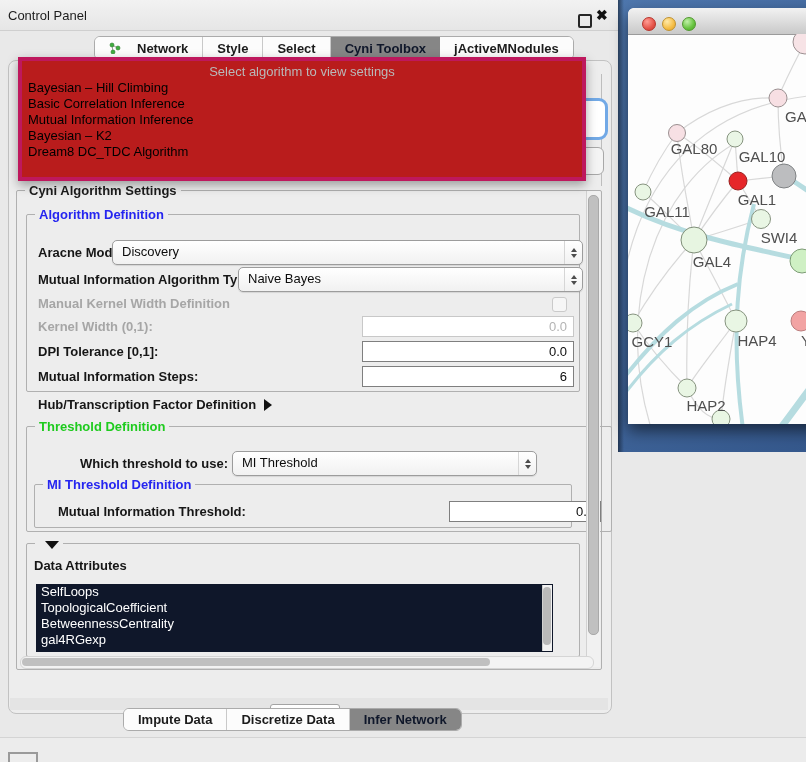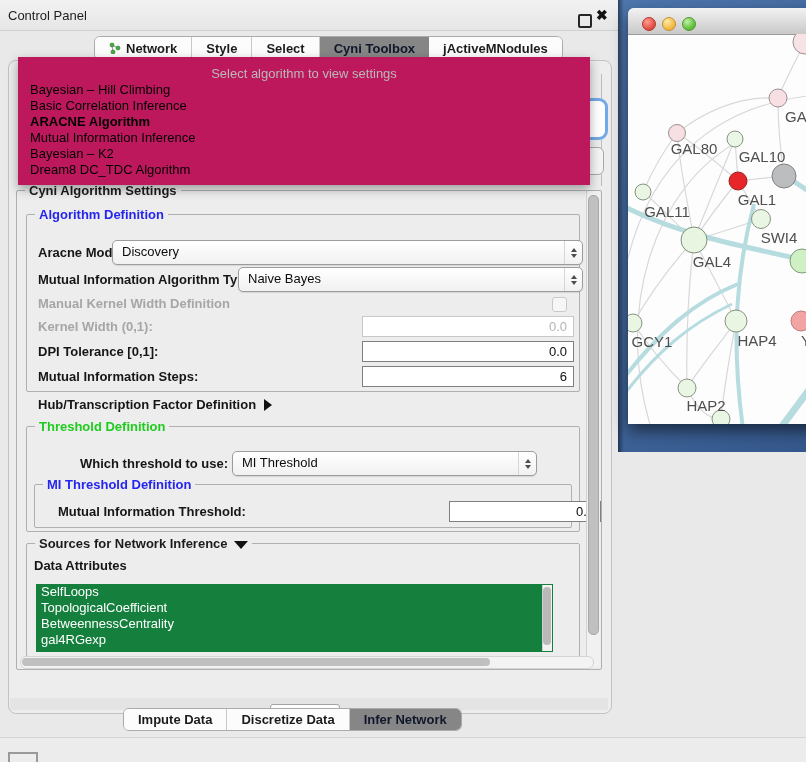--- a/index.html
+++ b/index.html
@@ -9,67 +9,67 @@
   
   #control-panel{left:0;top:0;width:618px;height:762px;background:#e9e9e9;}
   #cp-titlebar{left:0;top:0;width:618px;height:30px;border-bottom:1px solid #cfcfcf;
                background:linear-gradient(#f2f2f2,#e6e6e6);}
   #cp-title{left:8px;top:8px;font-size:13px;color:#1c1c1c;}
   #cp-float{left:578px;top:14px;width:10px;height:10px;border:2px solid #262626;border-radius:2px;}
   #cp-close{left:596px;top:7px;font-size:14px;font-weight:bold;color:#111;}
   
   #top-tabs{left:94px;top:36px;height:22px;display:flex;background:#fcfcfc;border:1px solid #ababab;
             border-radius:6px;overflow:hidden;align-items:stretch;}
-  .tab{font-size:13px;font-weight:600;color:#1c1c1c;padding:0 14px;display:flex;align-items:center;gap:5px;
+  .tab{font-size:13px;font-weight:600;color:#1c1c1c;padding:0 14px;display:flex;align-items:center;gap:16px;
        border-right:1px solid #c9c9c9;background:#fcfcfc;}
   .tab:last-child{border-right:none;}
   .tab.active{background:#868686;color:#0f172a;border-right:none;}
   
   #cp-body{left:8px;top:60px;width:602px;height:652px;background:#ededed;border:1px solid #c2c2c2;border-radius:8px;}
   
   .frag{z-index:2;}
   #frag-focusring{left:560px;top:98px;width:42px;height:36px;border:3px solid #72a9e6;border-radius:9px;background:#fff;}
   #frag-box{left:556px;top:147px;width:46px;height:26px;border:1px solid #a8a8a8;border-radius:6px;background:#f4f4f4;}
   #frag-vline{left:601px;top:74px;width:1px;height:112px;background:#bdbdbd;}
   
-  #algo-popup{left:18px;top:57px;width:560px;height:116px;background:#be185d;border:6px solid #be185d;
+  #algo-popup{left:18px;top:57px;width:560px;height:116px;background:#b91c1c;border:4px solid #be185d;
               box-shadow:0 4px 10px rgba(0,0,0,.35);z-index:50;}
   #algo-header{left:0;top:3px;width:560px;text-align:center;font-size:13px;color:#b9b9b9;position:absolute;}
   #algo-items{position:absolute;left:6px;top:19px;right:6px;}
   .algo-item{font-size:13px;height:16px;line-height:16px;color:#000;white-space:nowrap;}
   .algo-item.sel{font-weight:bold;}
   
   .groupbox{border:1px solid #b0b0b0;border-radius:2px;}
   .grouptitle{position:absolute;top:-8px;left:8px;background:#ededed;padding:0 4px;font-size:13px;font-weight:600;color:#1c1c1c;white-space:nowrap;}
   .grouptitle.blue{color:#2525f0;}
   .grouptitle.green{color:#1ecb1e;}
   #settings-group{left:16px;top:190px;width:584px;height:478px;}
   #algodef-group{left:26px;top:214px;width:552px;height:176px;}
-  #threshold-group{left:26px;top:426px;width:552px;height:104px;}
+  #threshold-group{left:26px;top:426px;width:552px;height:104px;padding-left:32px;}
   #mithr-group{left:34px;top:484px;width:536px;height:42px;}
   #sources-group{left:26px;top:543px;width:552px;height:112px;}
   .lbl{position:absolute;font-size:13px;font-weight:600;color:#161616;white-space:nowrap;}
   .lbl.dis{color:#a6a6a6;}
   .combo{position:absolute;height:23px;background:linear-gradient(#ffffff,#f1f1f1);border:1px solid #9c9c9c;
          border-radius:5px;font-size:13px;line-height:22px;padding-left:9px;color:#0c0c0c;
          box-shadow:0 1px 1px rgba(0,0,0,.1);}
   .combo .arrows{position:absolute;right:0;top:0;bottom:0;width:17px;border-left:1px solid #d6d6d6;
                  display:flex;flex-direction:column;align-items:center;justify-content:center;gap:2px;}
   .tri-up{width:0;height:0;border-left:3.5px solid transparent;border-right:3.5px solid transparent;border-bottom:4.5px solid #4c4c4c;}
   .tri-dn{width:0;height:0;border-left:3.5px solid transparent;border-right:3.5px solid transparent;border-top:4.5px solid #4c4c4c;}
   .field{position:absolute;height:19px;background:#fff;border:1px solid #7f7f7f;font-size:13px;line-height:19px;
          text-align:right;padding-right:6px;color:#0c0c0c;}
   .field.dis{border-color:#c8c8c8;color:#b4b4b4;}
   #kernel-checkbox{left:552px;top:297px;width:13px;height:13px;border:1px solid #cacaca;border-radius:3px;background:#f6f6f6;}
   #hub-label{left:38px;top:397px;}
   .tri-right{display:inline-block;width:0;height:0;border-top:6px solid transparent;border-bottom:6px solid transparent;
              border-left:8px solid #111;margin-left:8px;vertical-align:-2px;}
   .tri-down-lg{display:inline-block;width:0;height:0;border-left:7px solid transparent;border-right:7px solid transparent;
              border-top:8px solid #111;margin-left:6px;vertical-align:-1px;}
-  #attr-box{left:36px;top:584px;width:517px;height:68px;background:#15803d;overflow:hidden;}
+  #attr-box{left:36px;top:584px;width:517px;height:68px;background:#0f172a;overflow:hidden;}
   .attr-item{font-size:13px;height:16px;line-height:16px;color:#fff;padding-left:5px;white-space:nowrap;}
   #attr-scroll{left:542px;top:585px;width:9px;height:66px;background:#f2f2f2;border-left:1px solid #d0d0d0;}
   #attr-thumb{left:543px;top:587px;width:8px;height:58px;background:#b9b9b9;border-radius:4px;}
   
   #set-vtrack{left:586px;top:191px;width:13px;height:476px;background:#f1f1f1;border-left:1px solid #d2d2d2;}
   #set-vthumb{left:588px;top:195px;width:9px;height:438px;background:#c0c0c0;border:1px solid #a9a9a9;border-radius:5px;}
   #set-htrack{left:20px;top:656px;width:572px;height:11px;background:#f3f3f3;border:1px solid #d5d5d5;border-radius:6px;}
   #set-hthumb{left:22px;top:658px;width:468px;height:8px;background:#c0c0c0;border-radius:4px;}
   
   #apply-btn{left:270px;top:676px;width:68px;height:20px;background:linear-gradient(#ffffff,#ededed);
@@ -135,21 +135,20 @@
 
   <div id="frag-vline" class="abs frag"></div>
   <div id="frag-focusring" class="abs frag"></div>
   <div id="frag-box" class="abs frag"></div>
 
   <div id="algo-popup" class="abs">
     <div id="algo-header">Select algorithm to view settings</div>
     <div id="algo-items">
         <div class="algo-item">Bayesian – Hill Climbing</div>
         <div class="algo-item">Basic Correlation Inference</div>
-        <div class="algo-item sel">ARACNE Algorithm</div>
         <div class="algo-item">Mutual Information Inference</div>
         <div class="algo-item">Bayesian – K2</div>
         <div class="algo-item">Dream8 DC_TDC Algorithm</div>
       </div>
   </div>
 
   <div id="settings-group" class="abs groupbox">
     <div class="grouptitle">Cyni Algorithm Settings</div>
   </div>
 
@@ -197,21 +196,21 @@
       </span>
   </div>
   <div id="mithr-group" class="abs groupbox">
     <div class="grouptitle blue">MI Threshold Definition</div>
   </div>
   <div class="lbl" style="left:44px;top:504px;padding-left:14px;">Mutual Information Threshold:</div>
   <div class="field" style="left:418px;top:501px;width:144px;margin-left:31px;">0.5</div>
 
   <div id="sources-group" class="abs groupbox">
     <div class="grouptitle">
-      <span>Sources for Network Inference</span><i class="tri-down-lg"></i>
+      <i class="tri-down-lg"></i>
     </div>
   </div>
   <div class="lbl" style="left:34px;top:558px;">Data Attributes</div>
   <div id="attr-box" class="abs">
       <div class="attr-item">SelfLoops</div>
       <div class="attr-item">TopologicalCoefficient</div>
       <div class="attr-item">BetweennessCentrality</div>
       <div class="attr-item">gal4RGexp</div>
     </div>
   <div id="attr-scroll" class="abs"></div>

